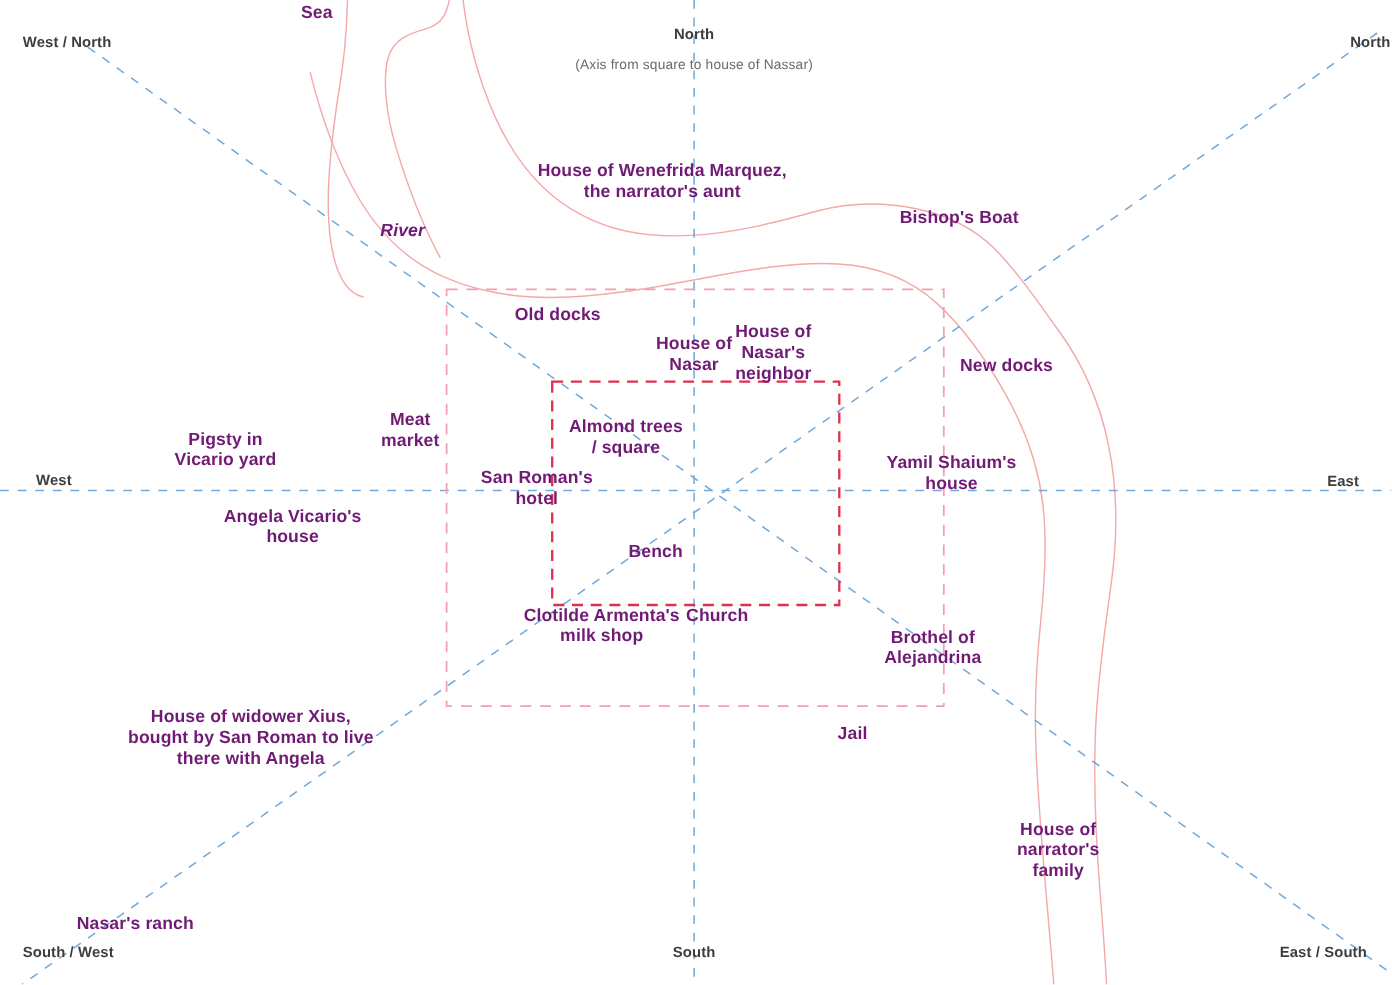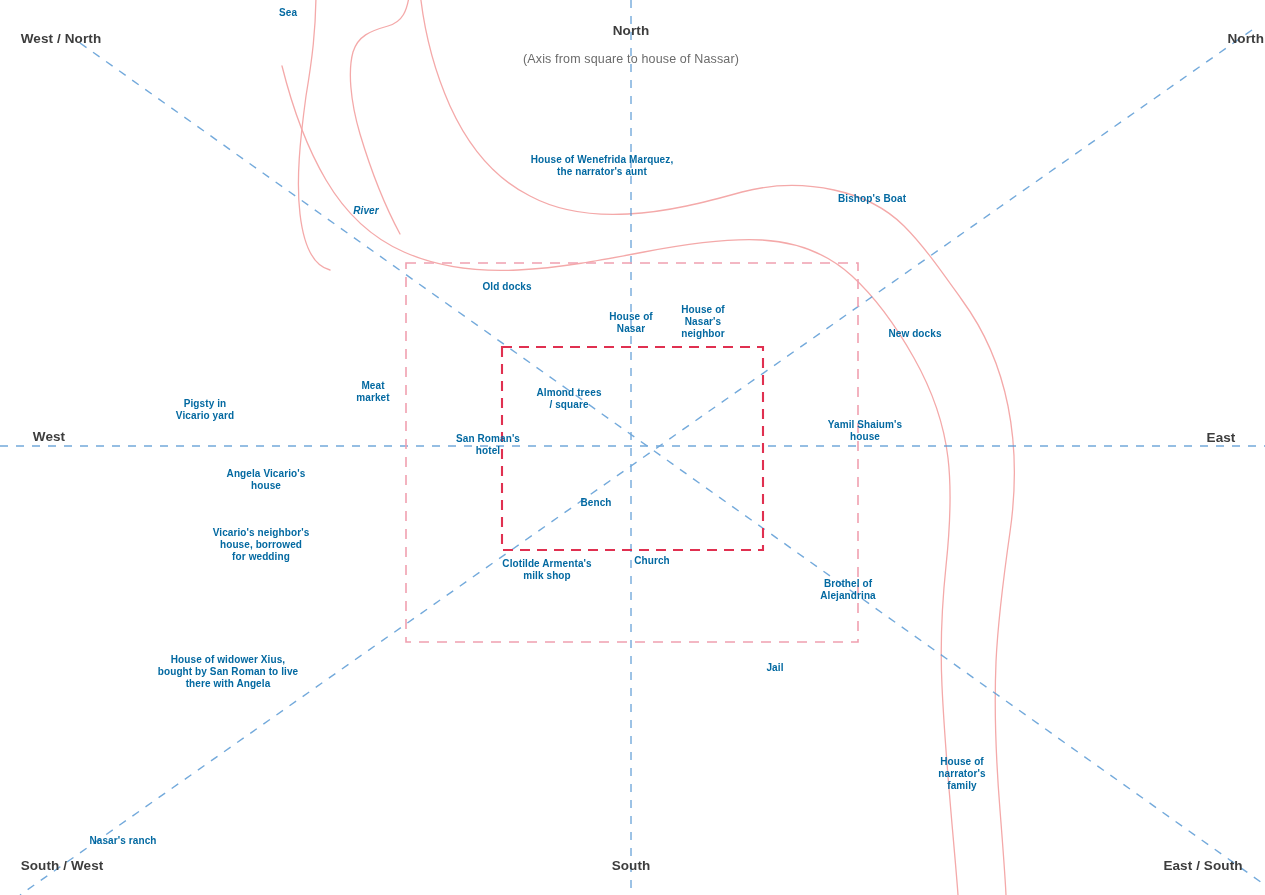--- a/index.html
+++ b/index.html
@@ -26,22 +26,22 @@
     pointer-events: none;
   }
   .label {
     position: absolute;
     white-space: pre;
     line-height: 1.18;
     transform: translate(-50%, -50%);
     pointer-events: auto;
   }
   .place-label {
-    color: #0369a1;
-    font-size: 10px;
+    color: #701a75;
+    font-size: 16px;
     font-weight: 600;
     text-align: center;
     letter-spacing: 0.1px;
   }
   .compass-label {
     color: #3d3d3d;
     font-size: 13.5px;
     font-weight: 600;
     text-align: center;
     letter-spacing: 0.1px;
@@ -108,23 +108,20 @@
 Vicario yard</div>
   <div class="label place-label" style="left:569px; top:399px;">Almond trees
 / square</div>
   <div class="label place-label" style="left:865px; top:431px;">Yamil Shaium's
 house</div>
   <div class="label place-label" style="left:488px; top:445px;">San Roman's
 hotel</div>
   <div class="label place-label" style="left:266px; top:480px;">Angela Vicario's
 house</div>
   <div class="label place-label" style="left:596px; top:503px;">Bench</div>
-  <div class="label place-label" style="left:261px; top:545px;">Vicario's neighbor's
-house, borrowed
-for wedding</div>
   <div class="label place-label" style="left:547px; top:570px;">Clotilde Armenta's
 milk shop</div>
   <div class="label place-label" style="left:652px; top:561px;">Church</div>
   <div class="label place-label" style="left:848px; top:590px;">Brothel of
 Alejandrina</div>
   <div class="label place-label" style="left:228px; top:672px;">House of widower Xius,
 bought by San Roman to live
 there with Angela</div>
   <div class="label place-label" style="left:775px; top:668px;">Jail</div>
   <div class="label place-label" style="left:962px; top:774px;">House of

